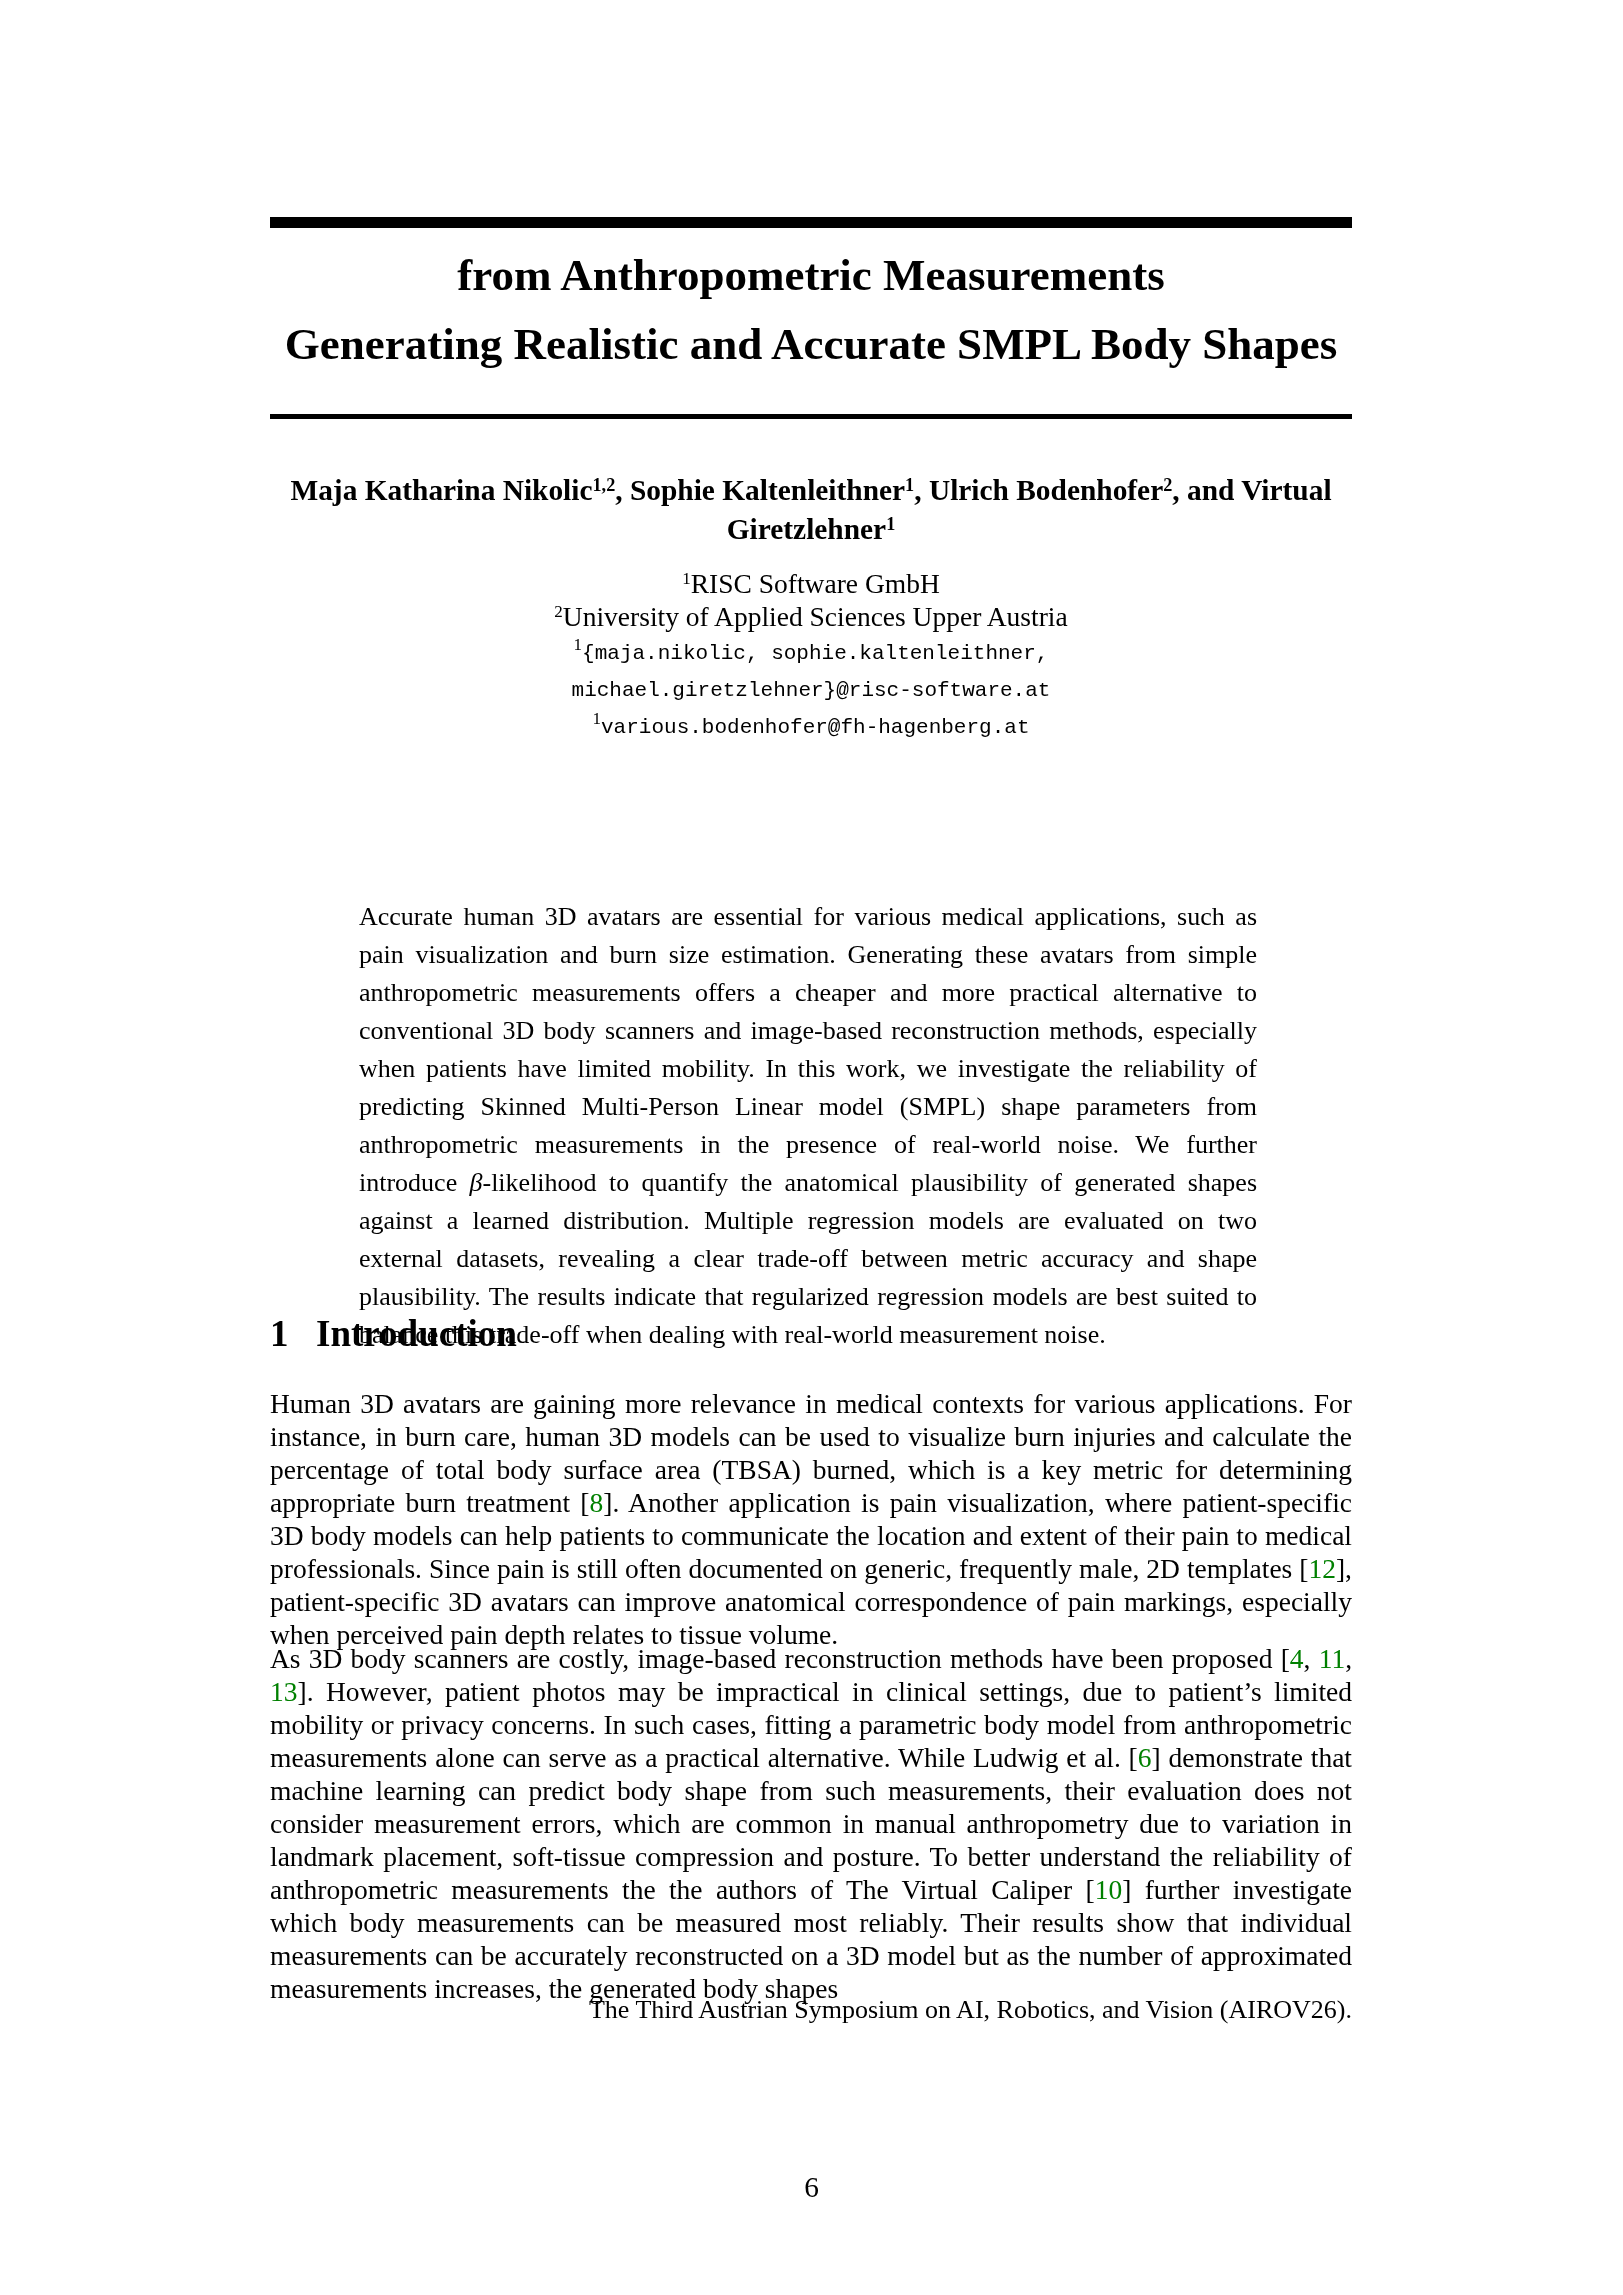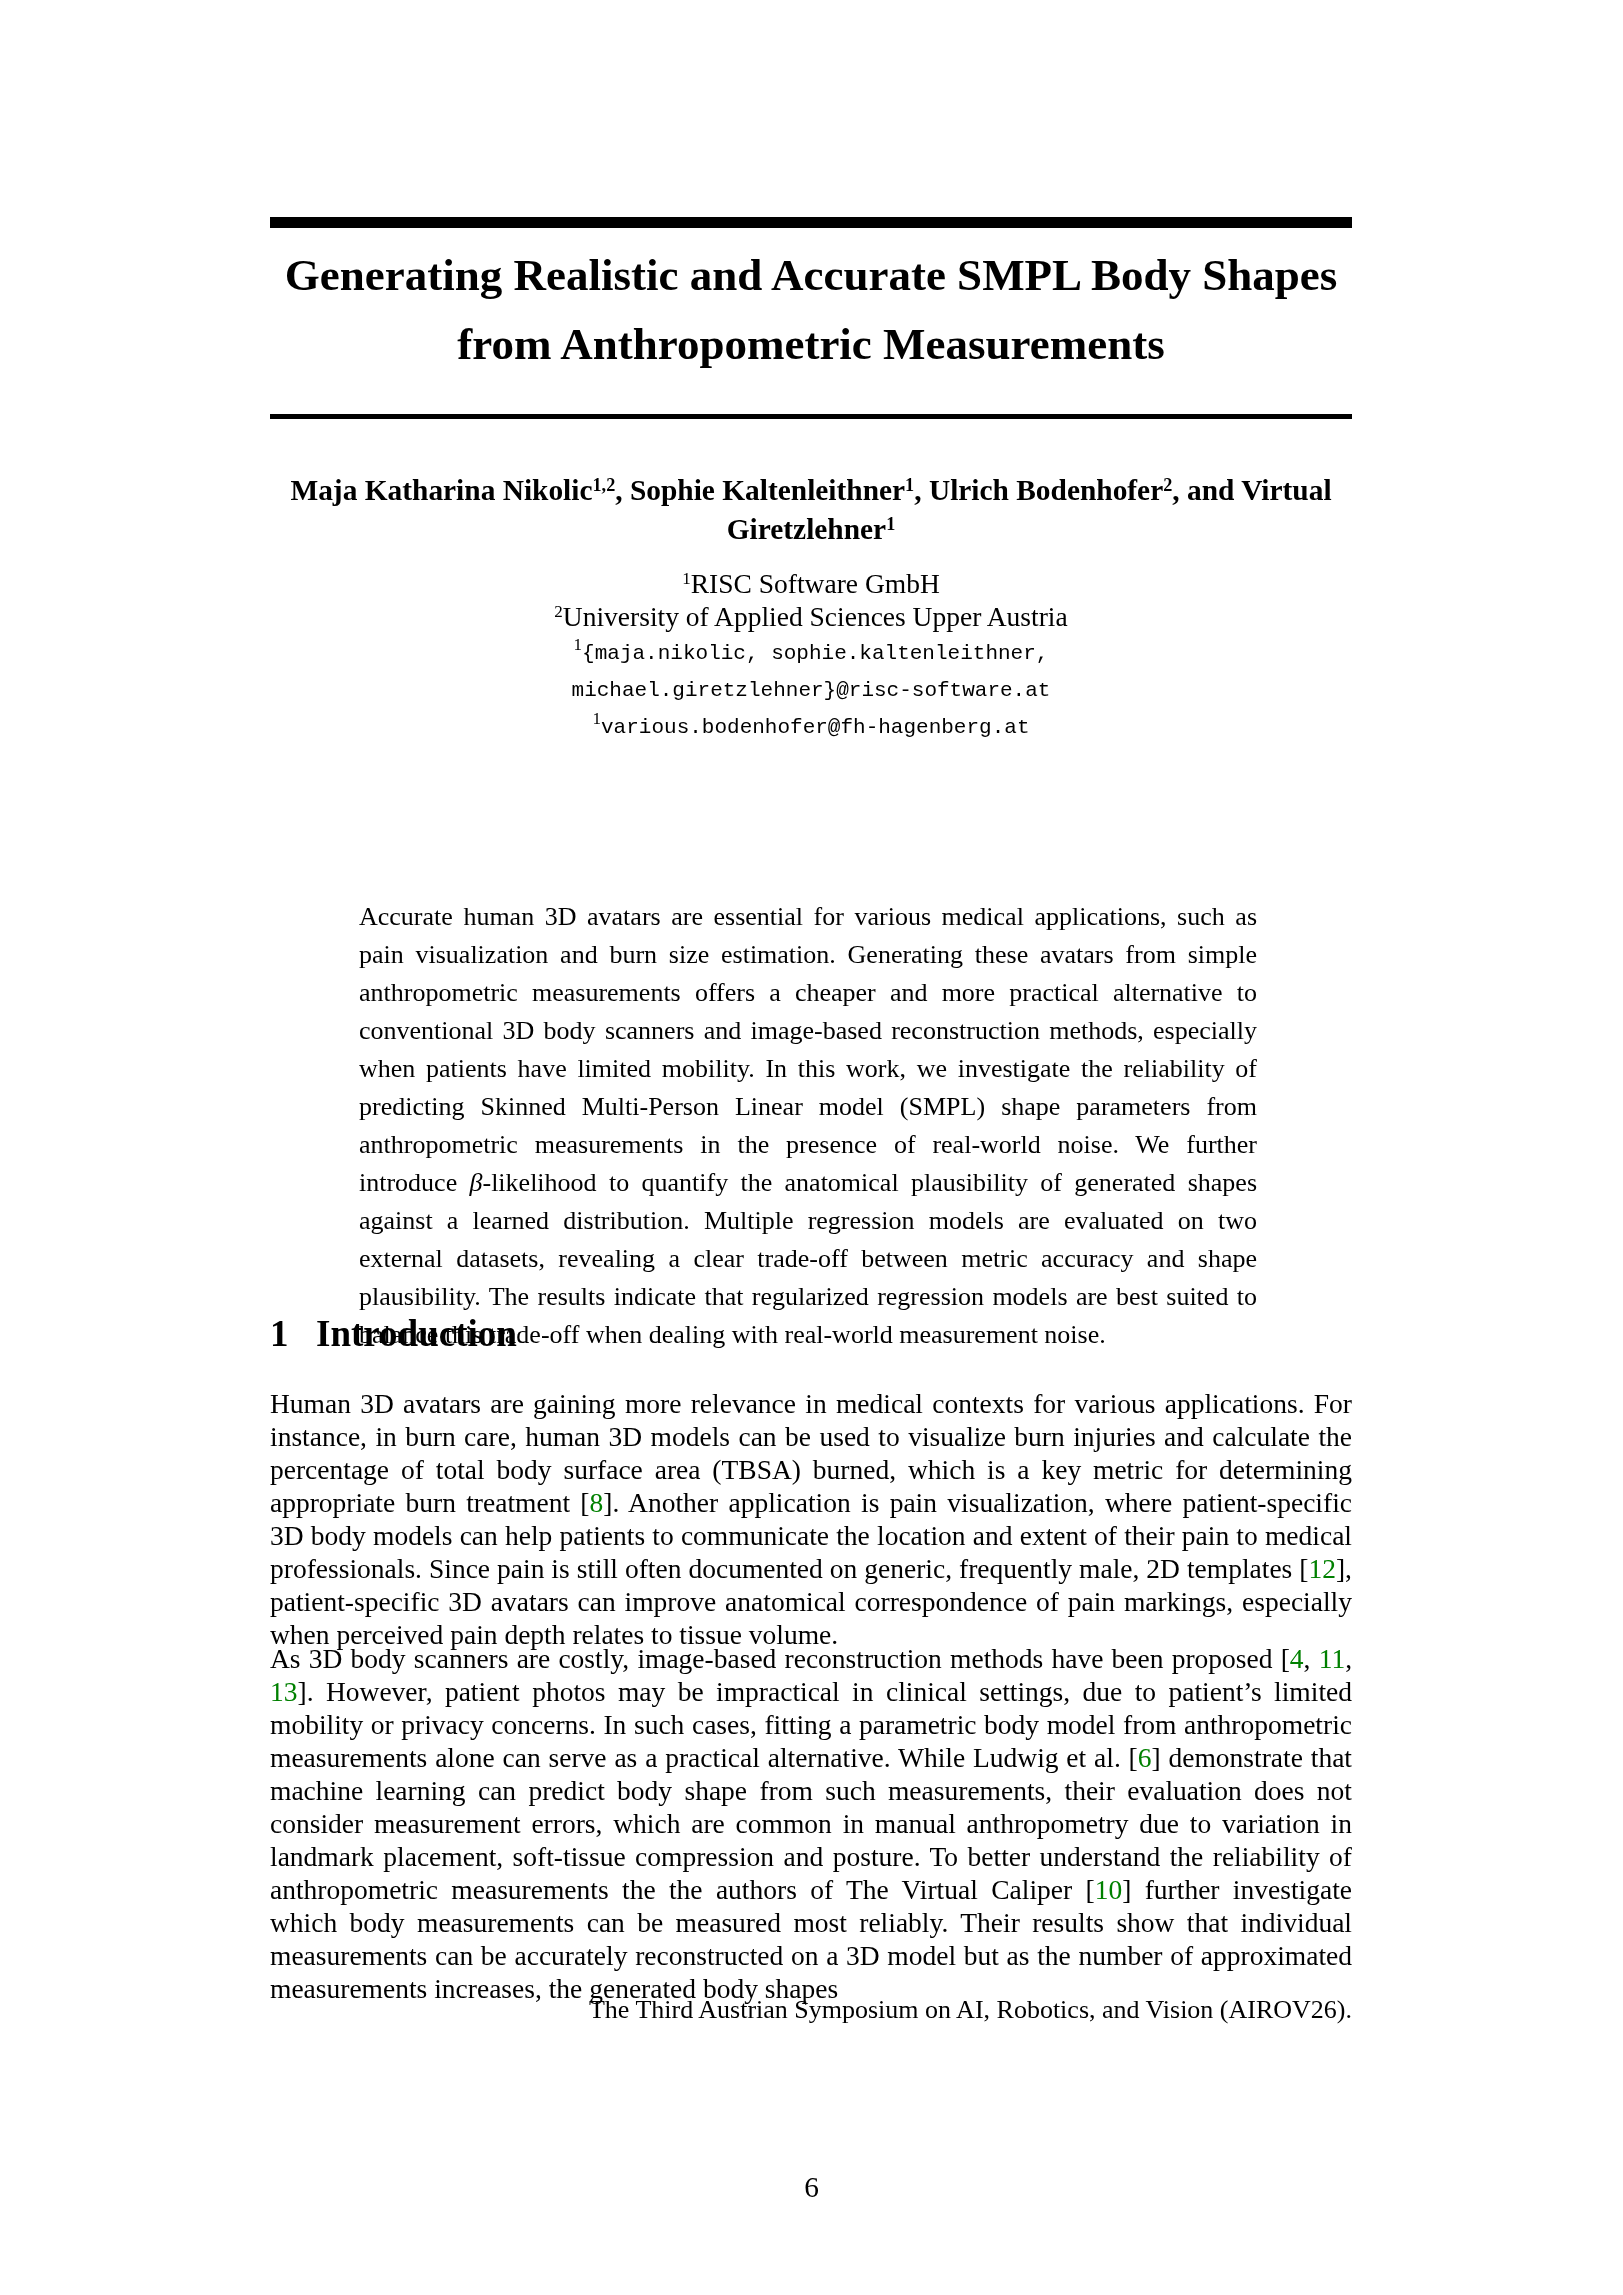--- a/index.html
+++ b/index.html
@@ -71,22 +71,22 @@
   .seg-italic{ font-style: italic; }
 </style>
 </head>
 <body>
 
 <div class="page">
 
   <div class="rule rule-thick"></div>
 
   <h1 class="title">
+    <span class="tline">from Anthropometric Measurements</span>
     <span class="tline">Generating Realistic and Accurate SMPL Body Shapes</span>
-    <span class="tline">from Anthropometric Measurements</span>
   </h1>
 
   <div class="rule rule-thin"></div>
 
   <div class="authors"><span>Maja Katharina Nikolic</span><span class="seg-sup">1,2</span><span>, Sophie Kaltenleithner</span><span class="seg-sup">1</span><span>, Ulrich Bodenhofer</span><span class="seg-sup">2</span><span>, and Virtual</span><br><span>Giretzlehner</span><span class="seg-sup">1</span></div>
 
   <div class="affils">
     <div class="affil-line"><span class="seg-sup">1</span><span>RISC Software GmbH</span></div>
     <div class="affil-line"><span class="seg-sup">2</span><span>University of Applied Sciences Upper Austria</span></div>
     <div class="affil-line"><span class="seg-sup">1</span><span class="seg-mono">{maja.nikolic, sophie.kaltenleithner,</span></div>

